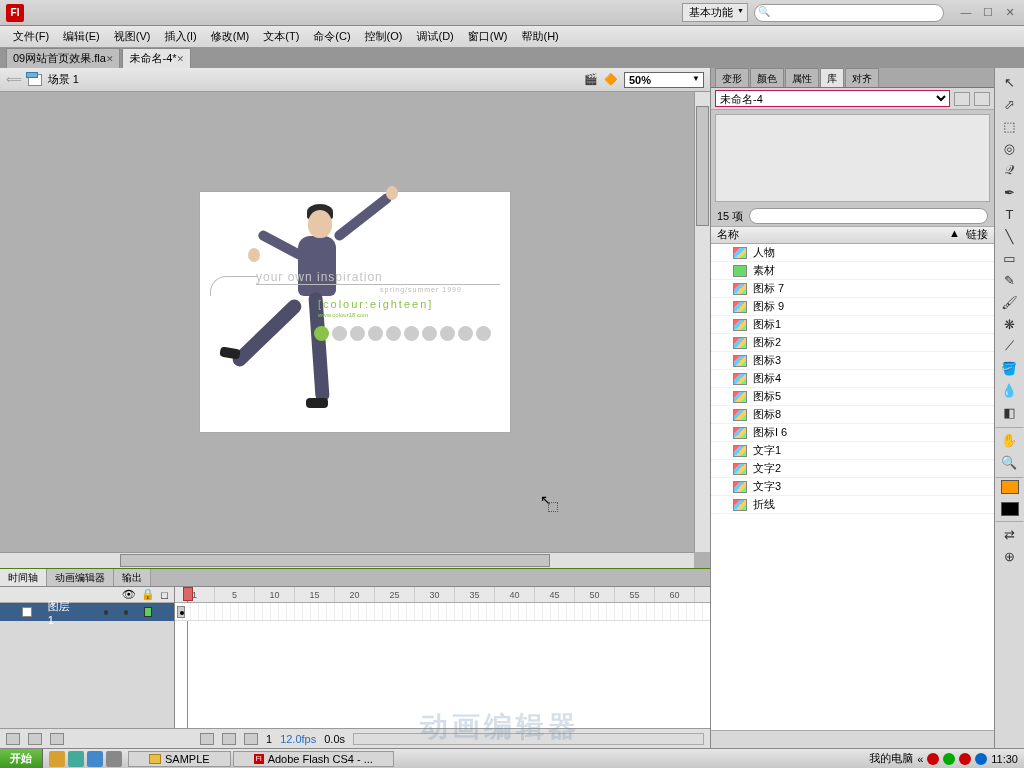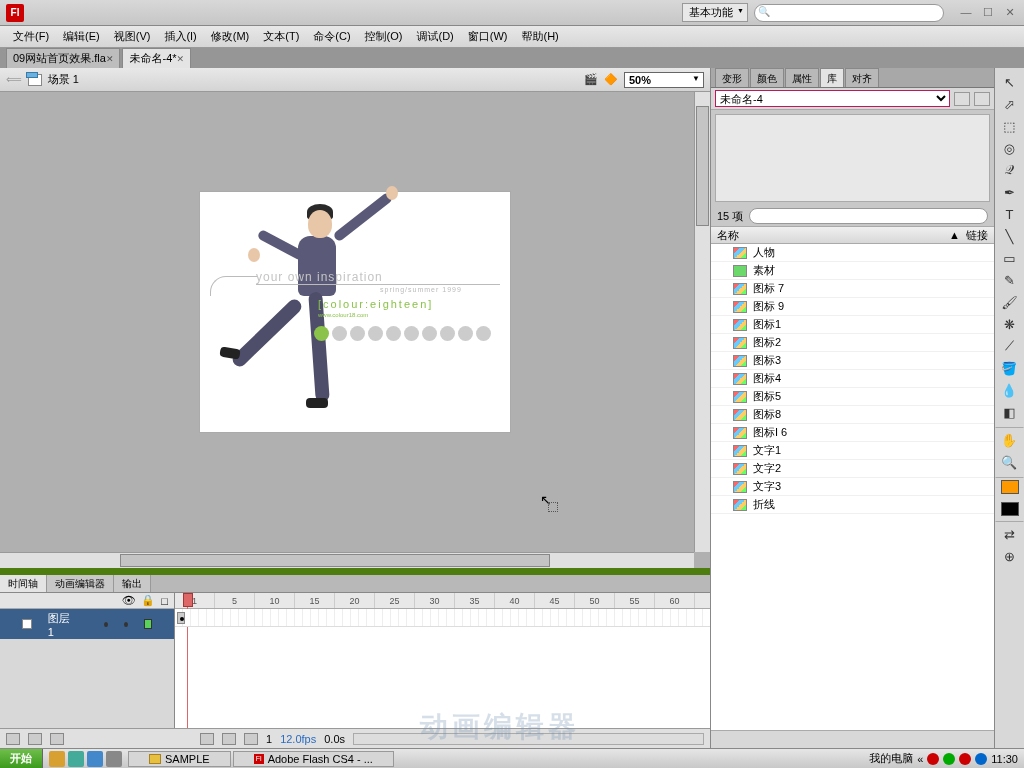--- a/index.html
+++ b/index.html
@@ -68,28 +68,28 @@
 .cv-text2 { position: absolute; left: 180px; top: 94px; color: #bbb; font-size: 7px; letter-spacing: 1px; }
 .cv-text3 { position: absolute; left: 118px; top: 106px; color: #8bc34a; font-size: 11px; letter-spacing: 2px; }
 .cv-text4 { position: absolute; left: 118px; top: 120px; color: #8bc34a; font-size: 6px; }
 .icon-row { position: absolute; left: 114px; top: 134px; display: flex; gap: 3px; }
 .icon-row .ic { width: 15px; height: 15px; border-radius: 50%; background: #ccc; }
 .icon-row .ic.g { background: #8bc34a; }
 .cursor-ptr { position: absolute; left: 540px; top: 400px; font-size: 14px; color: #000; pointer-events: none; }
 .marquee { position: absolute; left: 548px; top: 410px; width: 10px; height: 10px; border: 1px dotted #555; }
 
 
-.timeline { height: 180px; background: #d8d8d8; border-top: 7px solid #4d7c0f; display: flex; flex-direction: column; }
+.timeline { height: 180px; background: #d8d8d8; border-top: 1px solid #4d7c0f; display: flex; flex-direction: column; }
 .tl-tabs { height: 18px; background: #b8b8b8; display: flex; border-bottom: 1px solid #888; }
 .tl-tab { padding: 2px 8px; background: #c8c8c8; border-right: 1px solid #999; font-size: 10px; }
 .tl-tab.active { background: #e4e4e4; }
 .tl-body { flex: 1; display: flex; }
 .layer-pane { width: 175px; background: #d8d8d8; border-right: 1px solid #888; }
 .layer-hdr { height: 16px; display: flex; justify-content: flex-end; align-items: center; gap: 6px; padding-right: 6px; font-size: 10px; background: #e4e4e4; border-bottom: 1px solid #aaa; }
-.layer-row { height: 30px; display: flex; align-items: center; background: #3a5f8a; color: #fff; padding: 0 22px; gap: 16px; }
+.layer-row { height: 18px; display: flex; align-items: center; background: #3a5f8a; color: #fff; padding: 0 22px; gap: 16px; }
 .layer-row .dot { width: 5px; height: 5px; background: #333; border-radius: 50%; }
 .layer-row .sq { width: 10px; height: 10px; background: #5ad15a; border: 1px solid #333; }
 .layer-row .li { width: 12px; height: 10px; background: #fff; border: 1px solid #888; }
 .frame-pane { flex: 1; background: #fff; position: relative; overflow: hidden; }
 .ruler { height: 16px; background: #e8e8e8; border-bottom: 1px solid #aaa; display: flex; position: relative; }
 .ruler .n { width: 40px; text-align: center; font-size: 9px; color: #555; border-right: 1px solid #ccc; line-height: 16px; }
 .playhead { position: absolute; left: 8px; top: 0; width: 10px; height: 14px; background: #d66; border: 1px solid #a33; }
 .playline { position: absolute; left: 12px; top: 14px; bottom: 0; width: 1px; background: #d66; }
 .frame-row { height: 18px; background: #fff; position: relative; border-bottom: 1px solid #ddd; background-image: repeating-linear-gradient(90deg,#fff 0,#fff 7px,#eee 7px,#eee 8px); }
 .kf { position: absolute; left: 2px; top: 3px; width: 8px; height: 12px; background: #ccc; border: 1px solid #888; }
@@ -102,21 +102,21 @@
 
 .ptabs { height: 20px; background: #a8a8a8; display: flex; border-bottom: 1px solid #777; padding-left: 4px; }
 .ptab { padding: 3px 6px; background: #b8b8b8; border: 1px solid #888; border-bottom: none; margin-right: 1px; font-size: 10px; }
 .ptab.active { background: #e4e4e4; }
 .lib-doc { height: 22px; display: flex; align-items: center; padding: 0 4px; gap: 4px; background: #d8d8d8; border-bottom: 1px solid #aaa; }
 .lib-doc select { flex: 1; height: 17px; font-size: 11px; background: #fff; border: 1px solid #be185d; }
 .lib-doc .mi { width: 16px; height: 14px; background: #ddd; border: 1px solid #999; }
 .lib-preview { height: 88px; background: #e8e8e8; border: 1px solid #aaa; margin: 4px; }
 .lib-count { height: 20px; display: flex; align-items: center; padding: 0 6px; gap: 6px; }
 .lib-count input { flex: 1; height: 16px; border: 1px solid #999; border-radius: 8px; padding-left: 16px; font-size: 10px; }
-.lib-hdr { height: 18px; background: linear-gradient(#f0f0f0,#d8d8d8); border-top: 1px solid #aaa; border-bottom: 1px solid #aaa; display: flex; align-items: center; padding: 0 6px; font-size: 10px; }
+.lib-hdr { height: 18px; background: linear-gradient(#f0f0f0,#d8d8d8); border-top: 1px solid #aaa; border-bottom: 1px solid #aaa; display: flex; align-items: flex-start; padding: 0 6px; font-size: 10px; }
 .lib-hdr .n1 { flex: 1; }
 .lib-list { flex: 1; background: #fff; overflow-y: auto; }
 .lib-item { height: 18px; display: flex; align-items: center; padding: 0 22px; gap: 6px; border-bottom: 1px solid #f0f0f0; }
 .lib-item .ico { width: 14px; height: 12px; border: 1px solid #888; background: linear-gradient(135deg,#f66 25%,#6cf 25% 50%,#fc6 50% 75%,#6f6 75%); }
 .lib-item .ico.bmp { background: #6cd86c; }
 .lib-footer { height: 18px; background: #d8d8d8; border-top: 1px solid #aaa; }
 
 
 .tool { width: 22px; height: 20px; display: flex; align-items: center; justify-content: center; border: 1px solid transparent; font-size: 13px; color: #333; }
 .tool.sep { height: 4px; border-bottom: 1px solid #aaa; width: 100%; }

